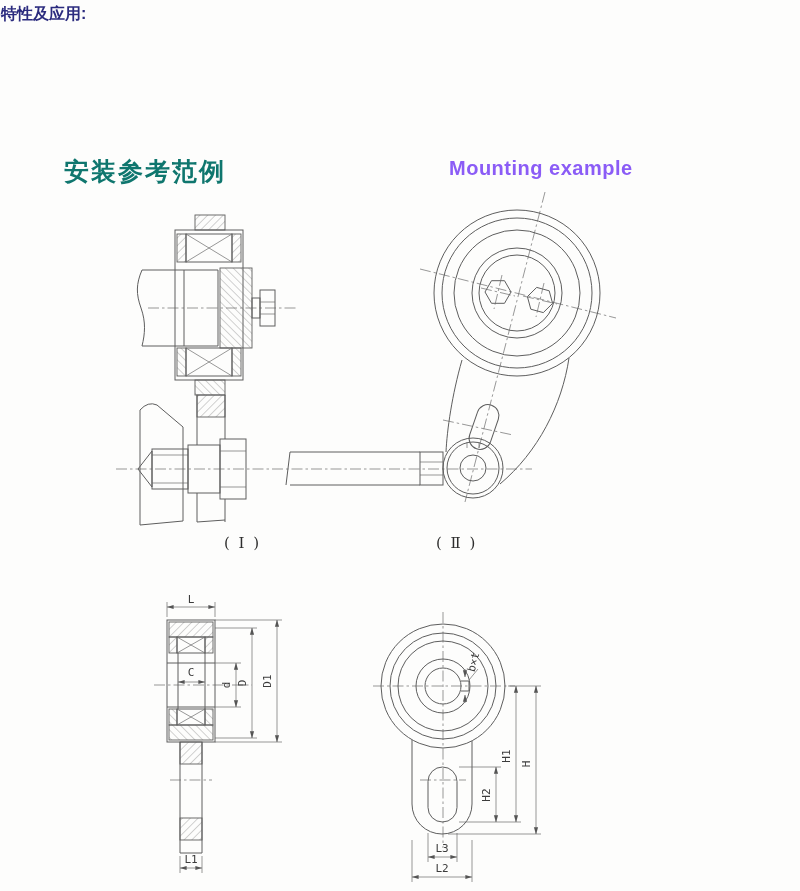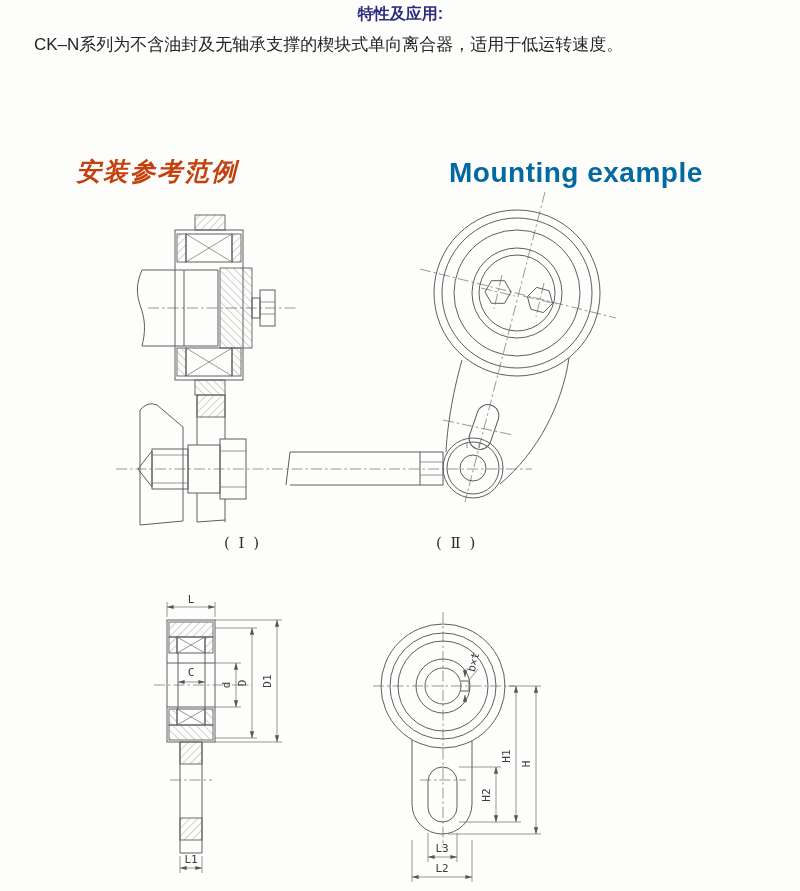--- a/index.html
+++ b/index.html
@@ -4,29 +4,29 @@
 <style>
   * { margin:0; padding:0; box-sizing:border-box; }
   html,body { width:800px; height:891px; }
   body {
     position:relative; overflow:hidden;
     background:#fdfdfc;
     font-family:"Liberation Sans", sans-serif;
     color:#222;
   }
   .intro { width:800px; padding-top:3px; }
-  .intro-title { font-size:16px; font-weight:bold; color:#2b2b7e; margin:1px 0 5px 1px;text-align:center; }
+  .intro-title { font-size:16px; font-weight:bold; color:#2b2b7e; margin:1px 0 5px 1px; }
   .intro p { font-size:17px; line-height:29px; text-indent:2em; color:#242424; }
   .sec-head-zh {
-    position:absolute; left:76px; top:155px;
-    font-size:25px; font-weight:bold; color:#c2410c; letter-spacing:2px;font-style:italic;
+    position:absolute; left:64px; top:155px;
+    font-size:25px; font-weight:bold; color:#0f766e; letter-spacing:2px;
   }
   .sec-head-en {
     position:absolute; left:449px; top:157px;
-    font-size:28px; font-weight:bold; color:#0369a1; letter-spacing:0.5px;
+    font-size:20px; font-weight:bold; color:#8b5cf6; letter-spacing:0.5px;
   }
   svg.fig { position:absolute; }
   #fig-mounting { left:100px; top:190px; }
   #fig-dims { left:130px; top:590px; }
   .fig-label {
     position:absolute; font-family:"DejaVu Serif", serif;
     font-size:15px; color:#2e2e2e; letter-spacing:2px;
   }
   #fig-label-1 { left:224px; top:534px; }
   #fig-label-2 { left:436px; top:534px; }
@@ -36,21 +36,20 @@
   .cl   { stroke:#6b6b6b; stroke-width:0.7; fill:none; stroke-dasharray:11 3 2.5 3; }
   .hatch { fill:url(#hp1); stroke:#5e5e5e; stroke-width:0.9; }
   .hatch2 { fill:url(#hp2); stroke:#5e5e5e; stroke-width:0.9; }
   .dimtxt { font-family:"DejaVu Sans Mono", monospace; font-size:11px; fill:#3c3c3c; }
 </style>
 </head>
 <body>
 
 <div class="intro">
   <div class="intro-title">特性及应用:</div>
-  <p>CK–N系列为不含油封及无轴承支撑的楔块式单向离合器，适用于低运转速度。</p>
 </div>
 
 <div class="sec-head-zh">安装参考范例</div>
 <div class="sec-head-en">Mounting example</div>
 
 <svg id="fig-mounting" class="fig" width="520" height="375" viewBox="0 0 520 375">
   <defs>
     <pattern id="hp1" width="5.5" height="5.5" patternUnits="userSpaceOnUse" patternTransform="rotate(45)">
       <line x1="0" y1="0" x2="0" y2="5.5" stroke="#6a6a6a" stroke-width="0.6"></line>
     </pattern>

